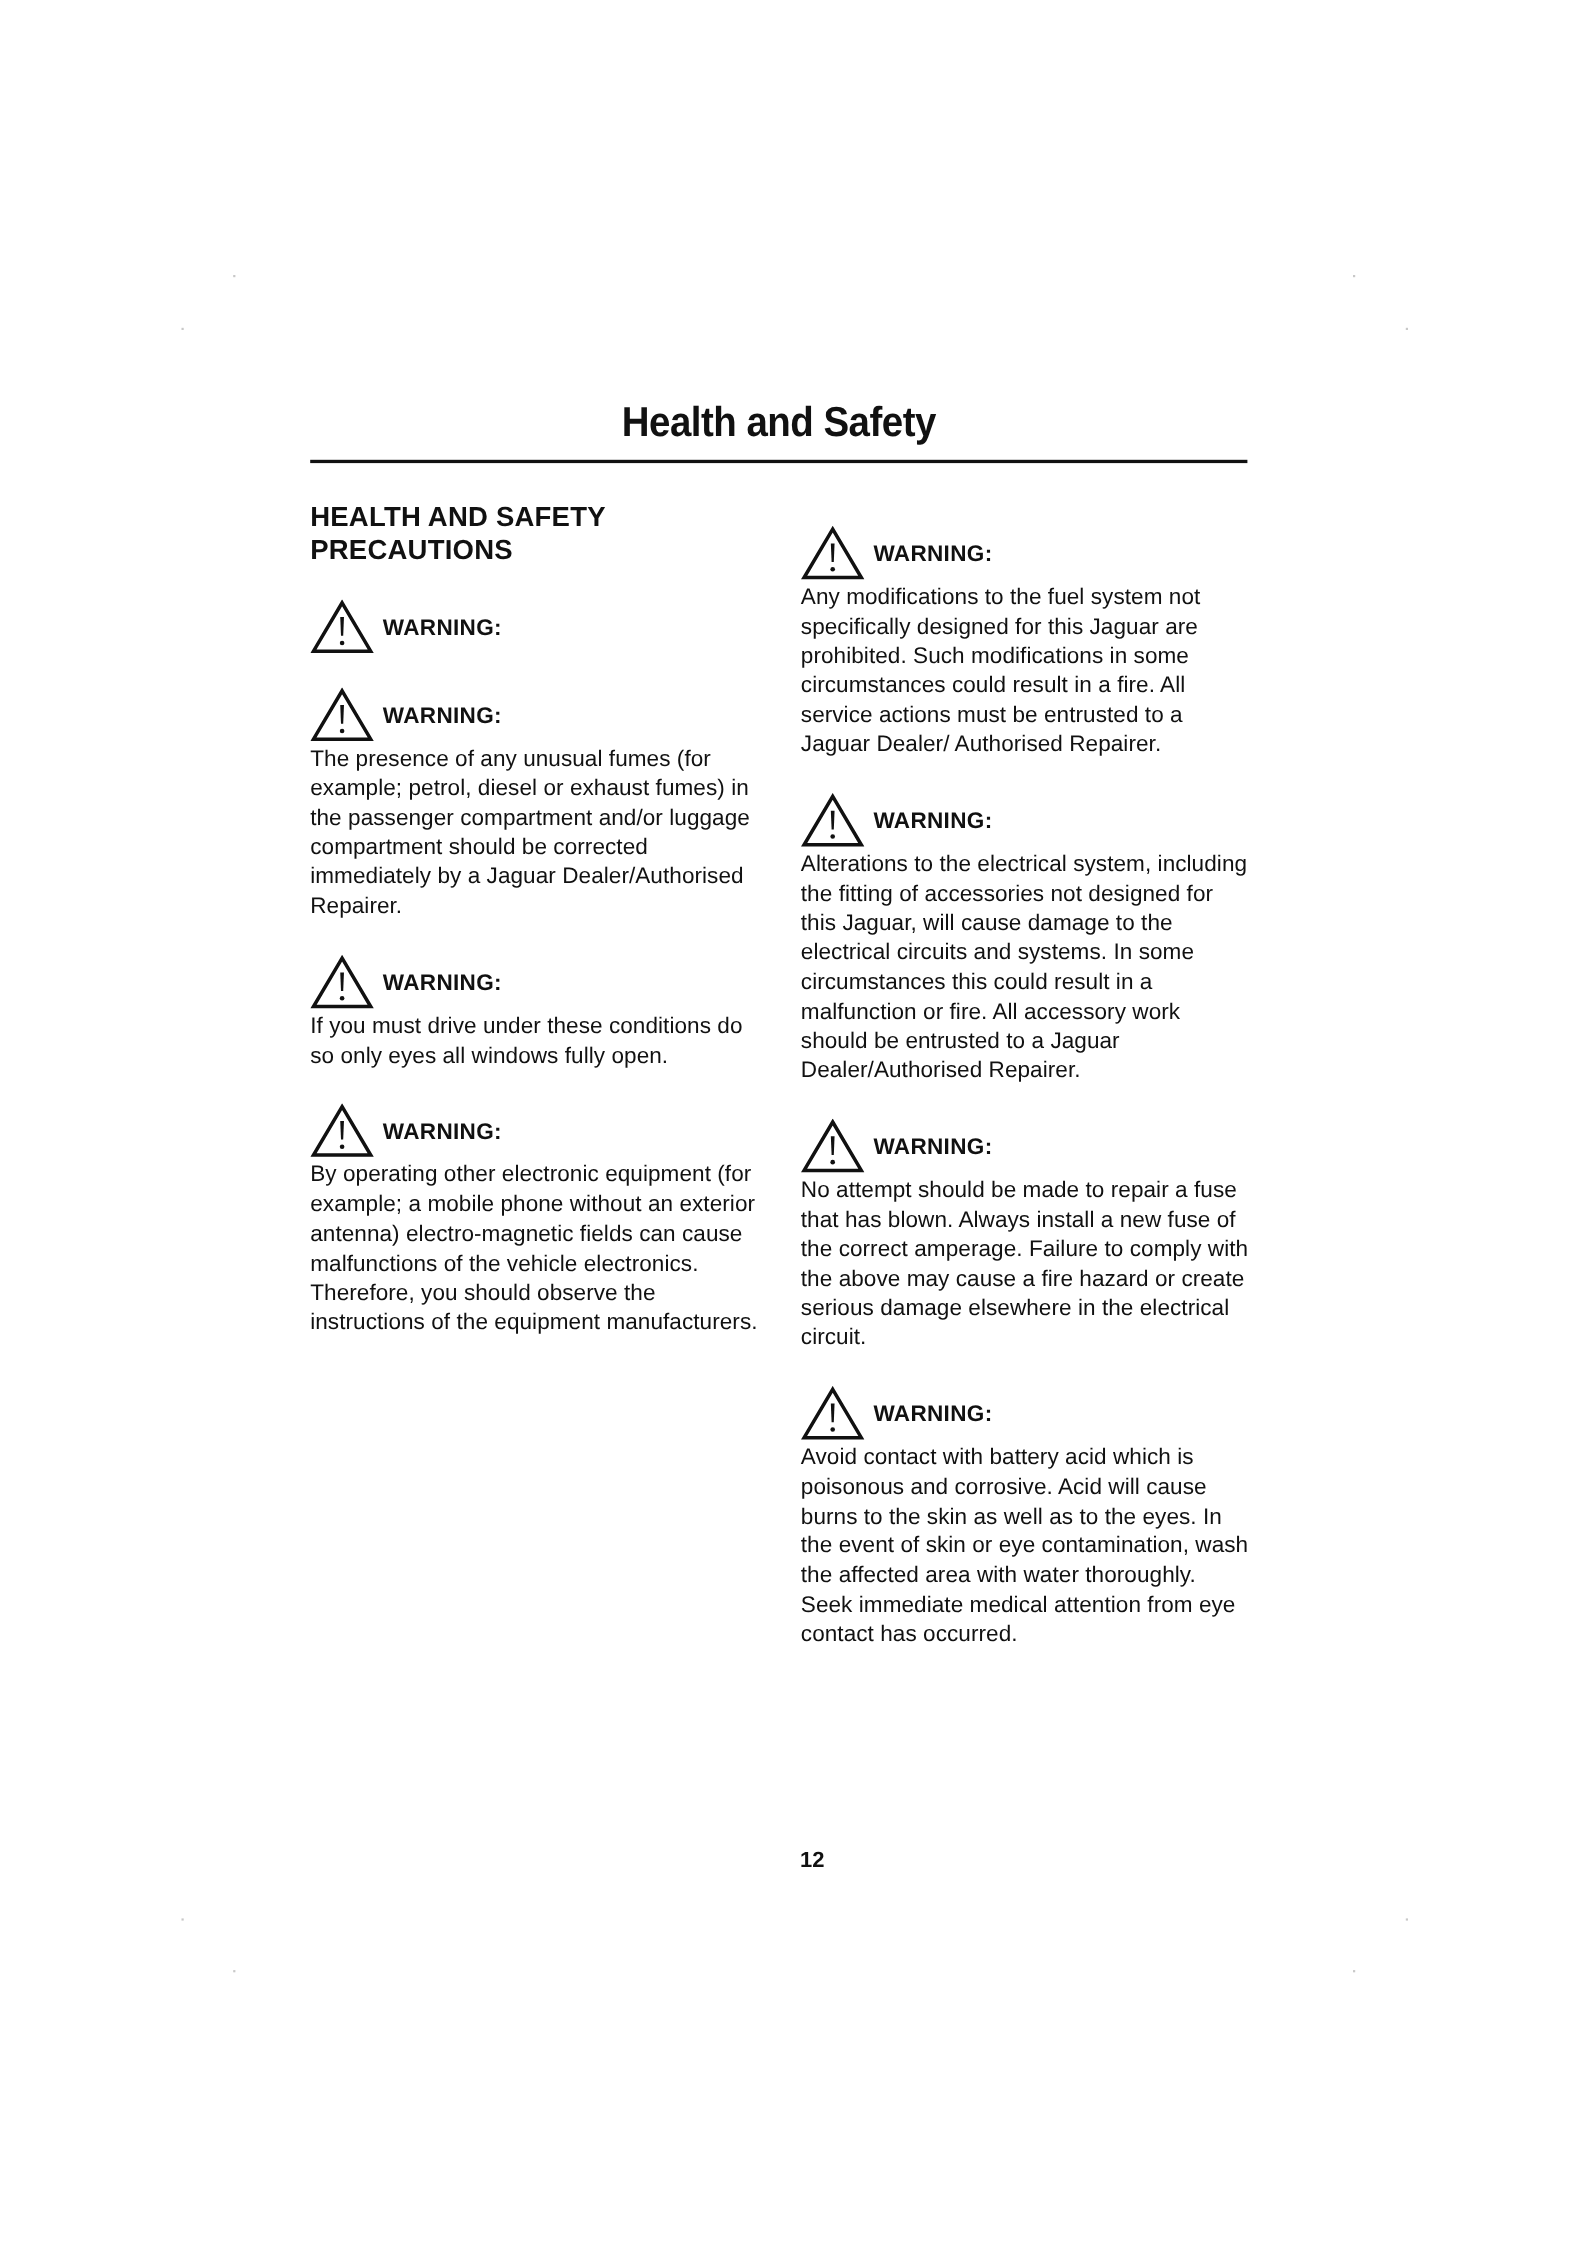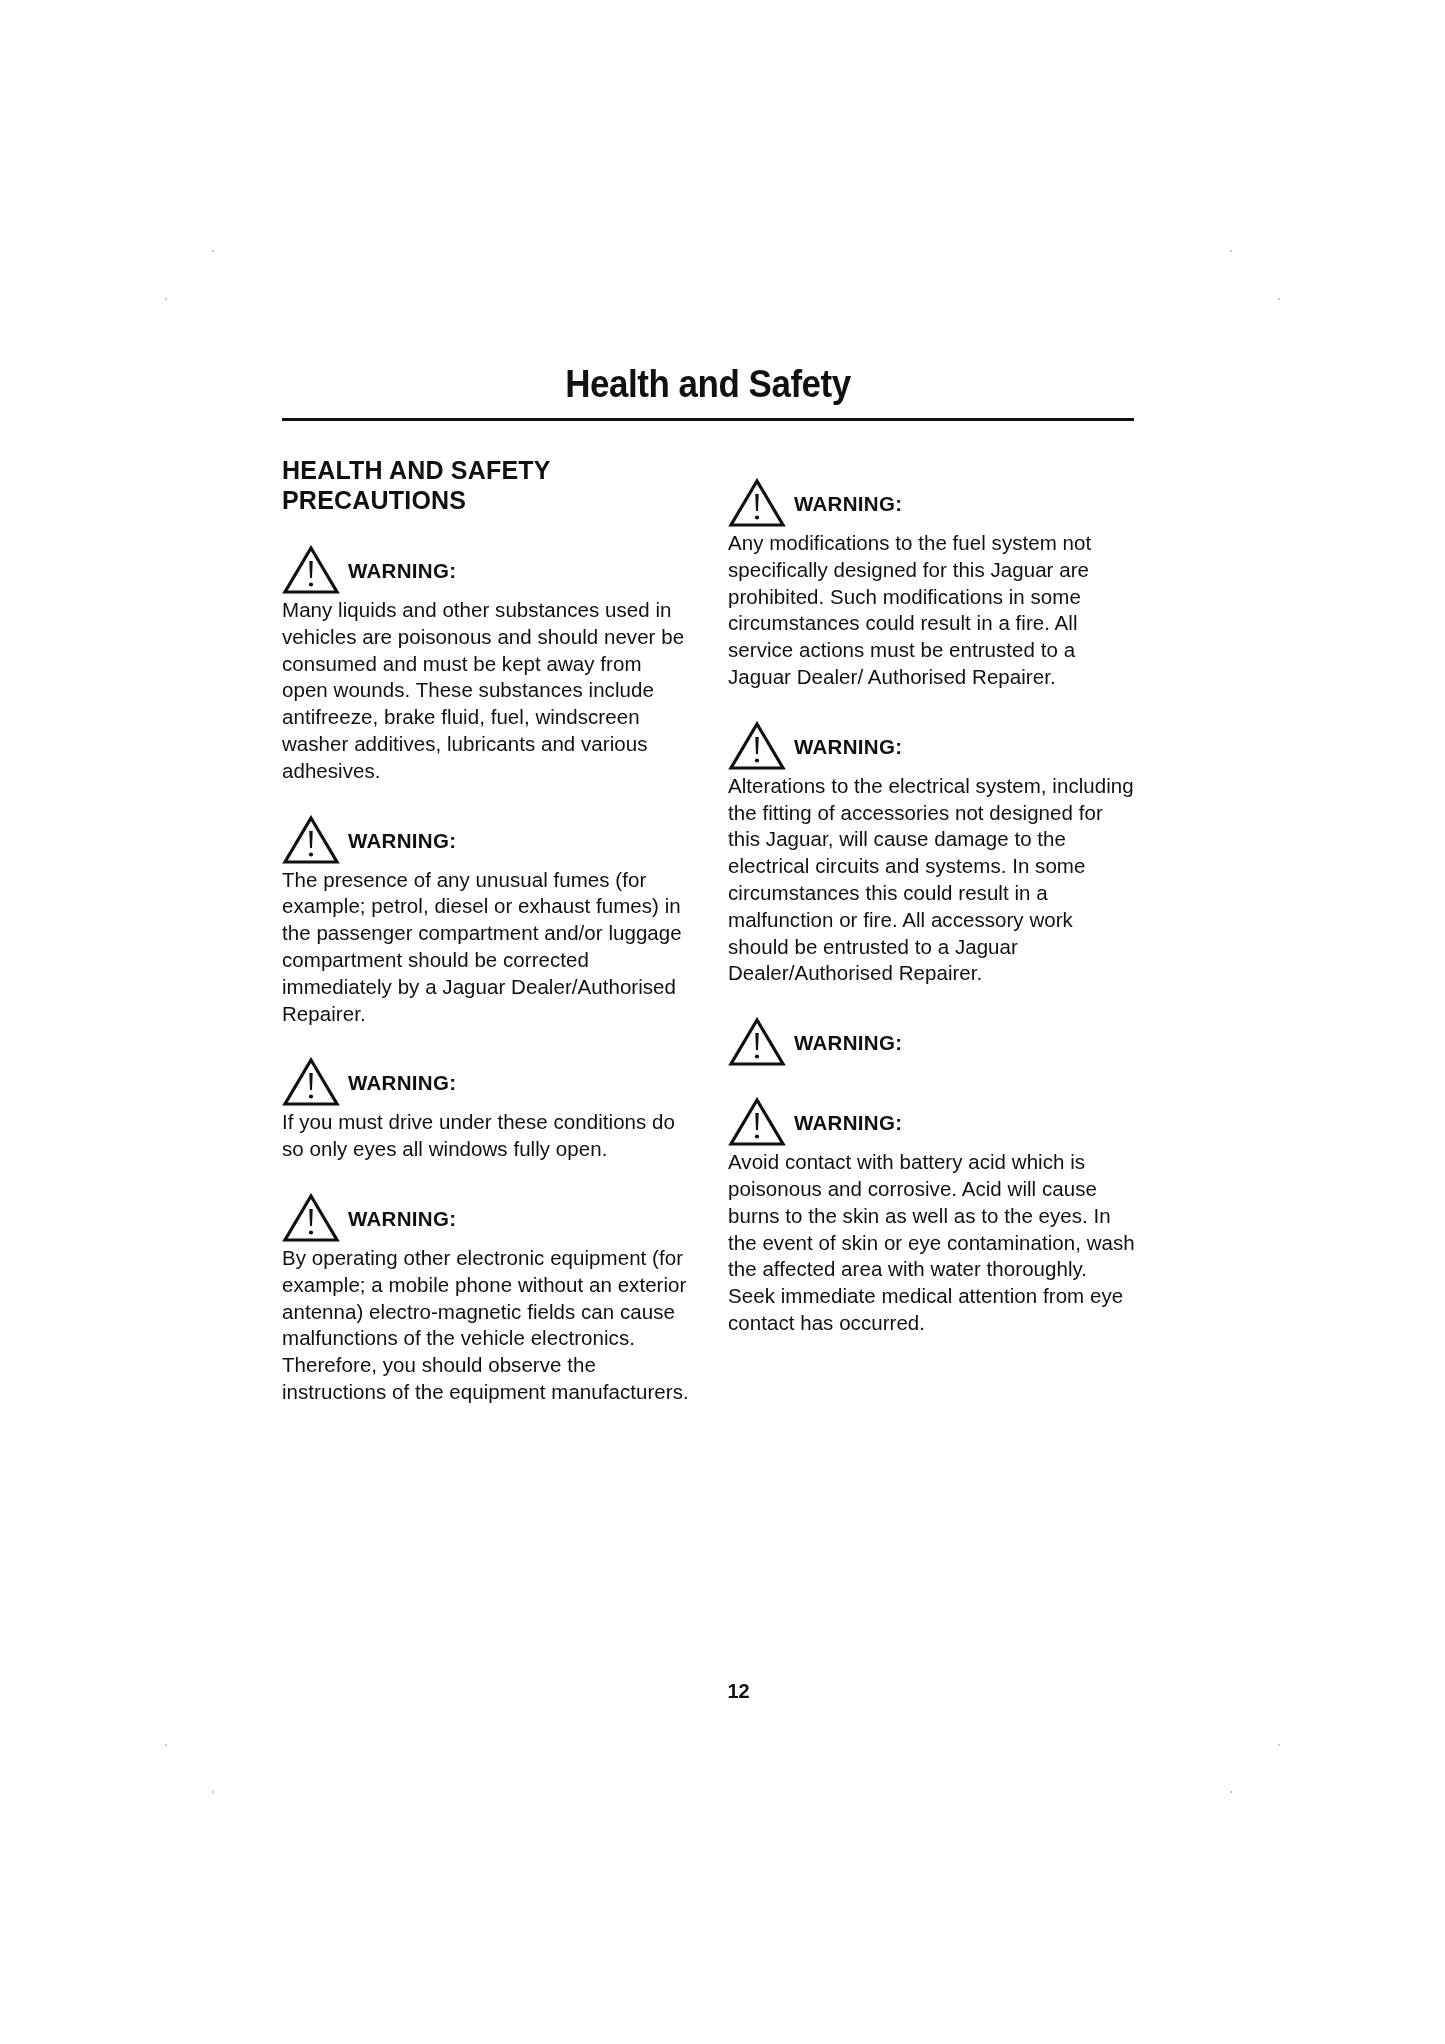--- a/index.html
+++ b/index.html
@@ -121,21 +121,20 @@
 
   <div class="warning">
     <div class="warning-head">
       <svg class="warning-icon" viewBox="0 0 58 50">
         <polygon points="29,3 55,47 3,47" fill="none" stroke="#111" stroke-width="3.2" stroke-linejoin="miter"></polygon>
         <path d="M27.3,16 L30.7,16 L30,33 L28,33 Z" fill="#111"></path>
         <circle cx="29" cy="39.5" r="2.1" fill="#111"></circle>
       </svg>
       <span class="warning-label">WARNING:</span>
     </div>
-    <p class="warning-text">Many liquids and other substances used in vehicles are poisonous and should never be consumed and must be kept away from open wounds. These substances include antifreeze, brake fluid, fuel, windscreen washer additives, lubricants and various adhesives.</p>
   </div>
 
   <div class="warning">
     <div class="warning-head">
       <svg class="warning-icon" viewBox="0 0 58 50">
         <polygon points="29,3 55,47 3,47" fill="none" stroke="#111" stroke-width="3.2" stroke-linejoin="miter"></polygon>
         <path d="M27.3,16 L30.7,16 L30,33 L28,33 Z" fill="#111"></path>
         <circle cx="29" cy="39.5" r="2.1" fill="#111"></circle>
       </svg>
       <span class="warning-label">WARNING:</span>
@@ -195,20 +194,21 @@
 
   <div class="warning">
     <div class="warning-head">
       <svg class="warning-icon" viewBox="0 0 58 50">
         <polygon points="29,3 55,47 3,47" fill="none" stroke="#111" stroke-width="3.2" stroke-linejoin="miter"></polygon>
         <path d="M27.3,16 L30.7,16 L30,33 L28,33 Z" fill="#111"></path>
         <circle cx="29" cy="39.5" r="2.1" fill="#111"></circle>
       </svg>
       <span class="warning-label">WARNING:</span>
     </div>
+    <p class="warning-text">No attempt should be made to repair a fuse that has blown. Always install a new fuse of the correct amperage. Failure to comply with the above may cause a fire hazard or create serious damage elsewhere in the electrical circuit.</p>
   </div>
 
   <div class="warning">
     <div class="warning-head">
       <svg class="warning-icon" viewBox="0 0 58 50">
         <polygon points="29,3 55,47 3,47" fill="none" stroke="#111" stroke-width="3.2" stroke-linejoin="miter"></polygon>
         <path d="M27.3,16 L30.7,16 L30,33 L28,33 Z" fill="#111"></path>
         <circle cx="29" cy="39.5" r="2.1" fill="#111"></circle>
       </svg>
       <span class="warning-label">WARNING:</span>

